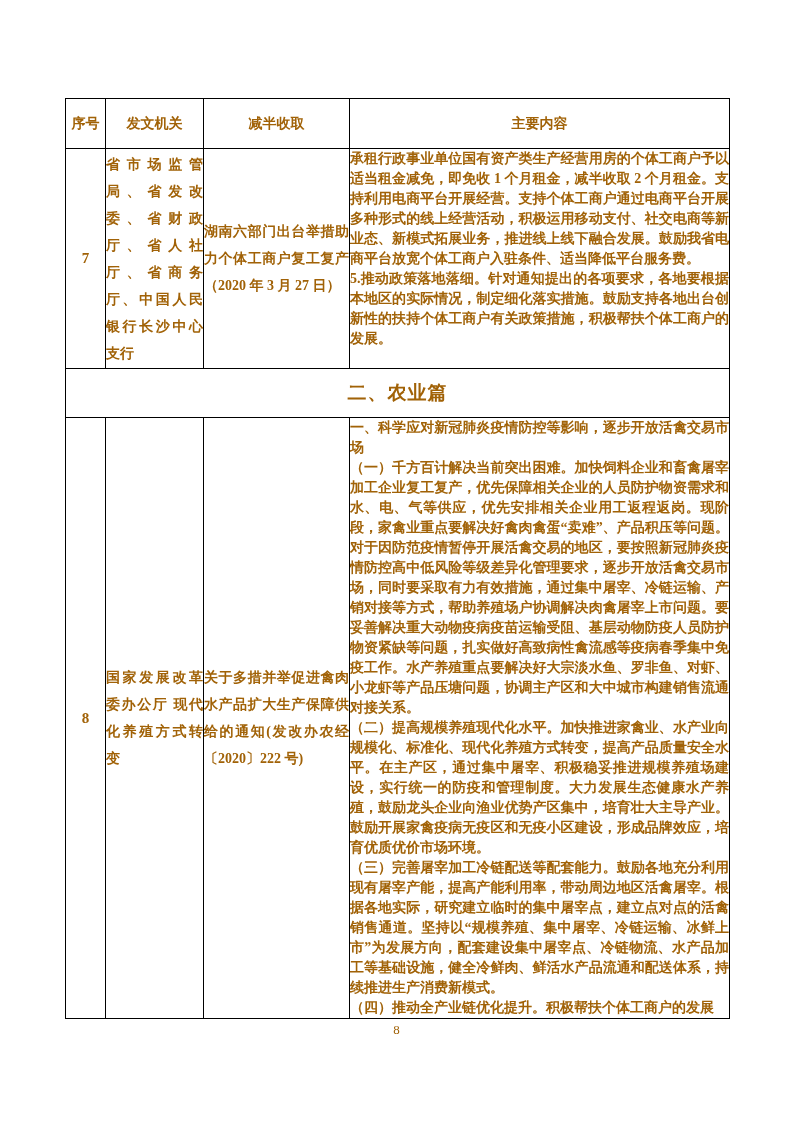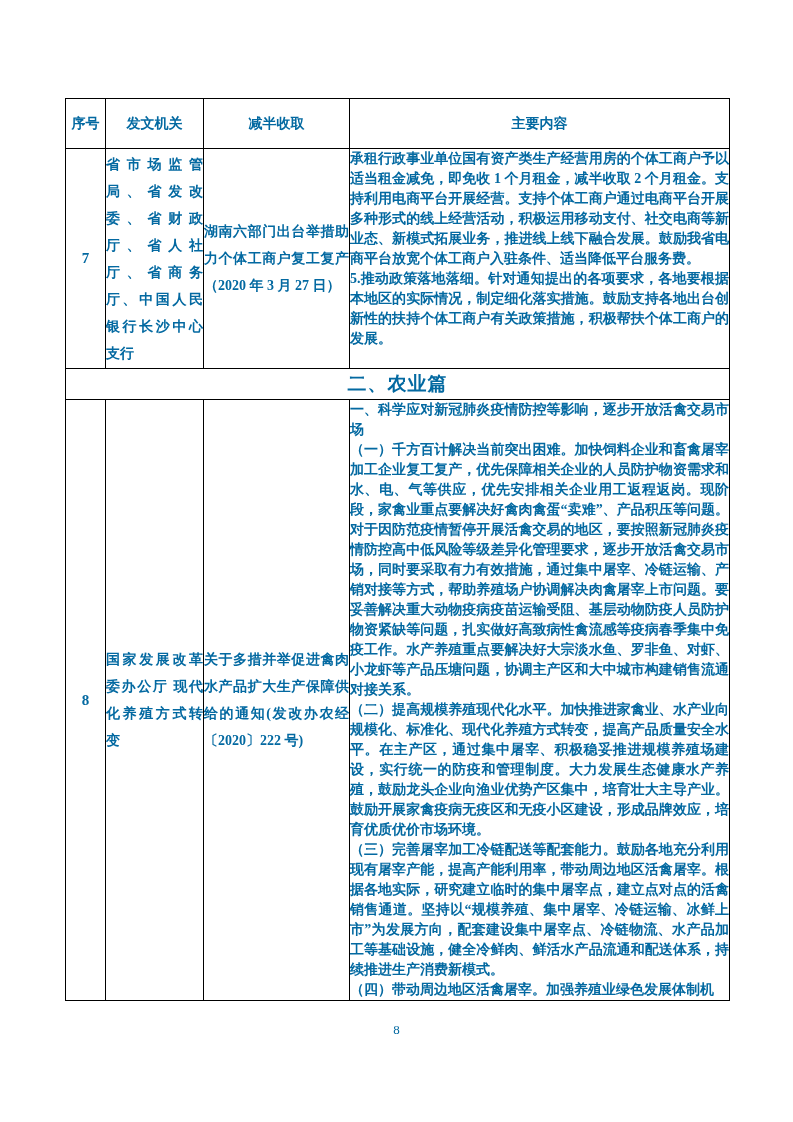--- a/index.html
+++ b/index.html
@@ -7,21 +7,21 @@
     padding: 0;
     background: #ffffff;
   }
   .page {
     position: relative;
     width: 793px;
     height: 1122px;
     background: #ffffff;
     overflow: hidden;
     font-family: "Liberation Serif", "DejaVu Serif", serif;
-    color: #0369a1;
+    color: #a16207;
   }
   table.policy-table {
     position: absolute;
     left: 65px;
     top: 98px;
     width: 664px;
     border-collapse: collapse;
     table-layout: fixed;
   }
   .policy-table th,
@@ -34,21 +34,21 @@
   .policy-table th {
     font-size: 14px;
     font-weight: 700;
     text-align: center;
     vertical-align: middle;
     line-height: 19px;
     padding: 2px;
   }
   .row-7 { height: 220px; }
   .row-8 { height: 600px; }
-  .row-section { height: 31px; }
+  .row-section { height: 49px; }
   .c-index {
     text-align: center;
     vertical-align: middle;
     font-size: 15px;
     font-weight: 600;
   }
   .c-agency {
     vertical-align: middle;
     padding: 4px 8px;
     font-size: 14px;
@@ -125,21 +125,21 @@
       </tr>
       <tr class="row-8">
         <td class="c-index">8</td>
         <td class="c-agency">国家发展改革委办公厅 现代化养殖方式转变</td>
         <td class="c-doc">关于多措并举促进禽肉水产品扩大生产保障供给的通知(发改办农经〔2020〕222 号)</td>
         <td class="c-content">
           <p>一、科学应对新冠肺炎疫情防控等影响，逐步开放活禽交易市场</p>
           <p>（一）千方百计解决当前突出困难。加快饲料企业和畜禽屠宰加工企业复工复产，优先保障相关企业的人员防护物资需求和水、电、气等供应，优先安排相关企业用工返程返岗。现阶段，家禽业重点要解决好禽肉禽蛋“卖难”、产品积压等问题。对于因防范疫情暂停开展活禽交易的地区，要按照新冠肺炎疫情防控高中低风险等级差异化管理要求，逐步开放活禽交易市场，同时要采取有力有效措施，通过集中屠宰、冷链运输、产销对接等方式，帮助养殖场户协调解决肉禽屠宰上市问题。要妥善解决重大动物疫病疫苗运输受阻、基层动物防疫人员防护物资紧缺等问题，扎实做好高致病性禽流感等疫病春季集中免疫工作。水产养殖重点要解决好大宗淡水鱼、罗非鱼、对虾、小龙虾等产品压塘问题，协调主产区和大中城市构建销售流通对接关系。</p>
           <p>（二）提高规模养殖现代化水平。加快推进家禽业、水产业向规模化、标准化、现代化养殖方式转变，提高产品质量安全水平。在主产区，通过集中屠宰、积极稳妥推进规模养殖场建设，实行统一的防疫和管理制度。大力发展生态健康水产养殖，鼓励龙头企业向渔业优势产区集中，培育壮大主导产业。鼓励开展家禽疫病无疫区和无疫小区建设，形成品牌效应，培育优质优价市场环境。</p>
           <p>（三）完善屠宰加工冷链配送等配套能力。鼓励各地充分利用现有屠宰产能，提高产能利用率，带动周边地区活禽屠宰。根据各地实际，研究建立临时的集中屠宰点，建立点对点的活禽销售通道。坚持以“规模养殖、集中屠宰、冷链运输、冰鲜上市”为发展方向，配套建设集中屠宰点、冷链物流、水产品加工等基础设施，健全冷鲜肉、鲜活水产品流通和配送体系，持续推进生产消费新模式。</p>
-          <p>（四）带动周边地区活禽屠宰。加强养殖业绿色发展体制机</p>
+          <p>（四）推动全产业链优化提升。积极帮扶个体工商户的发展</p>
         </td>
       </tr>
     </tbody>
   </table>
 
   <div class="page-number">8</div>
 
 </div>
 
 </body></html>

